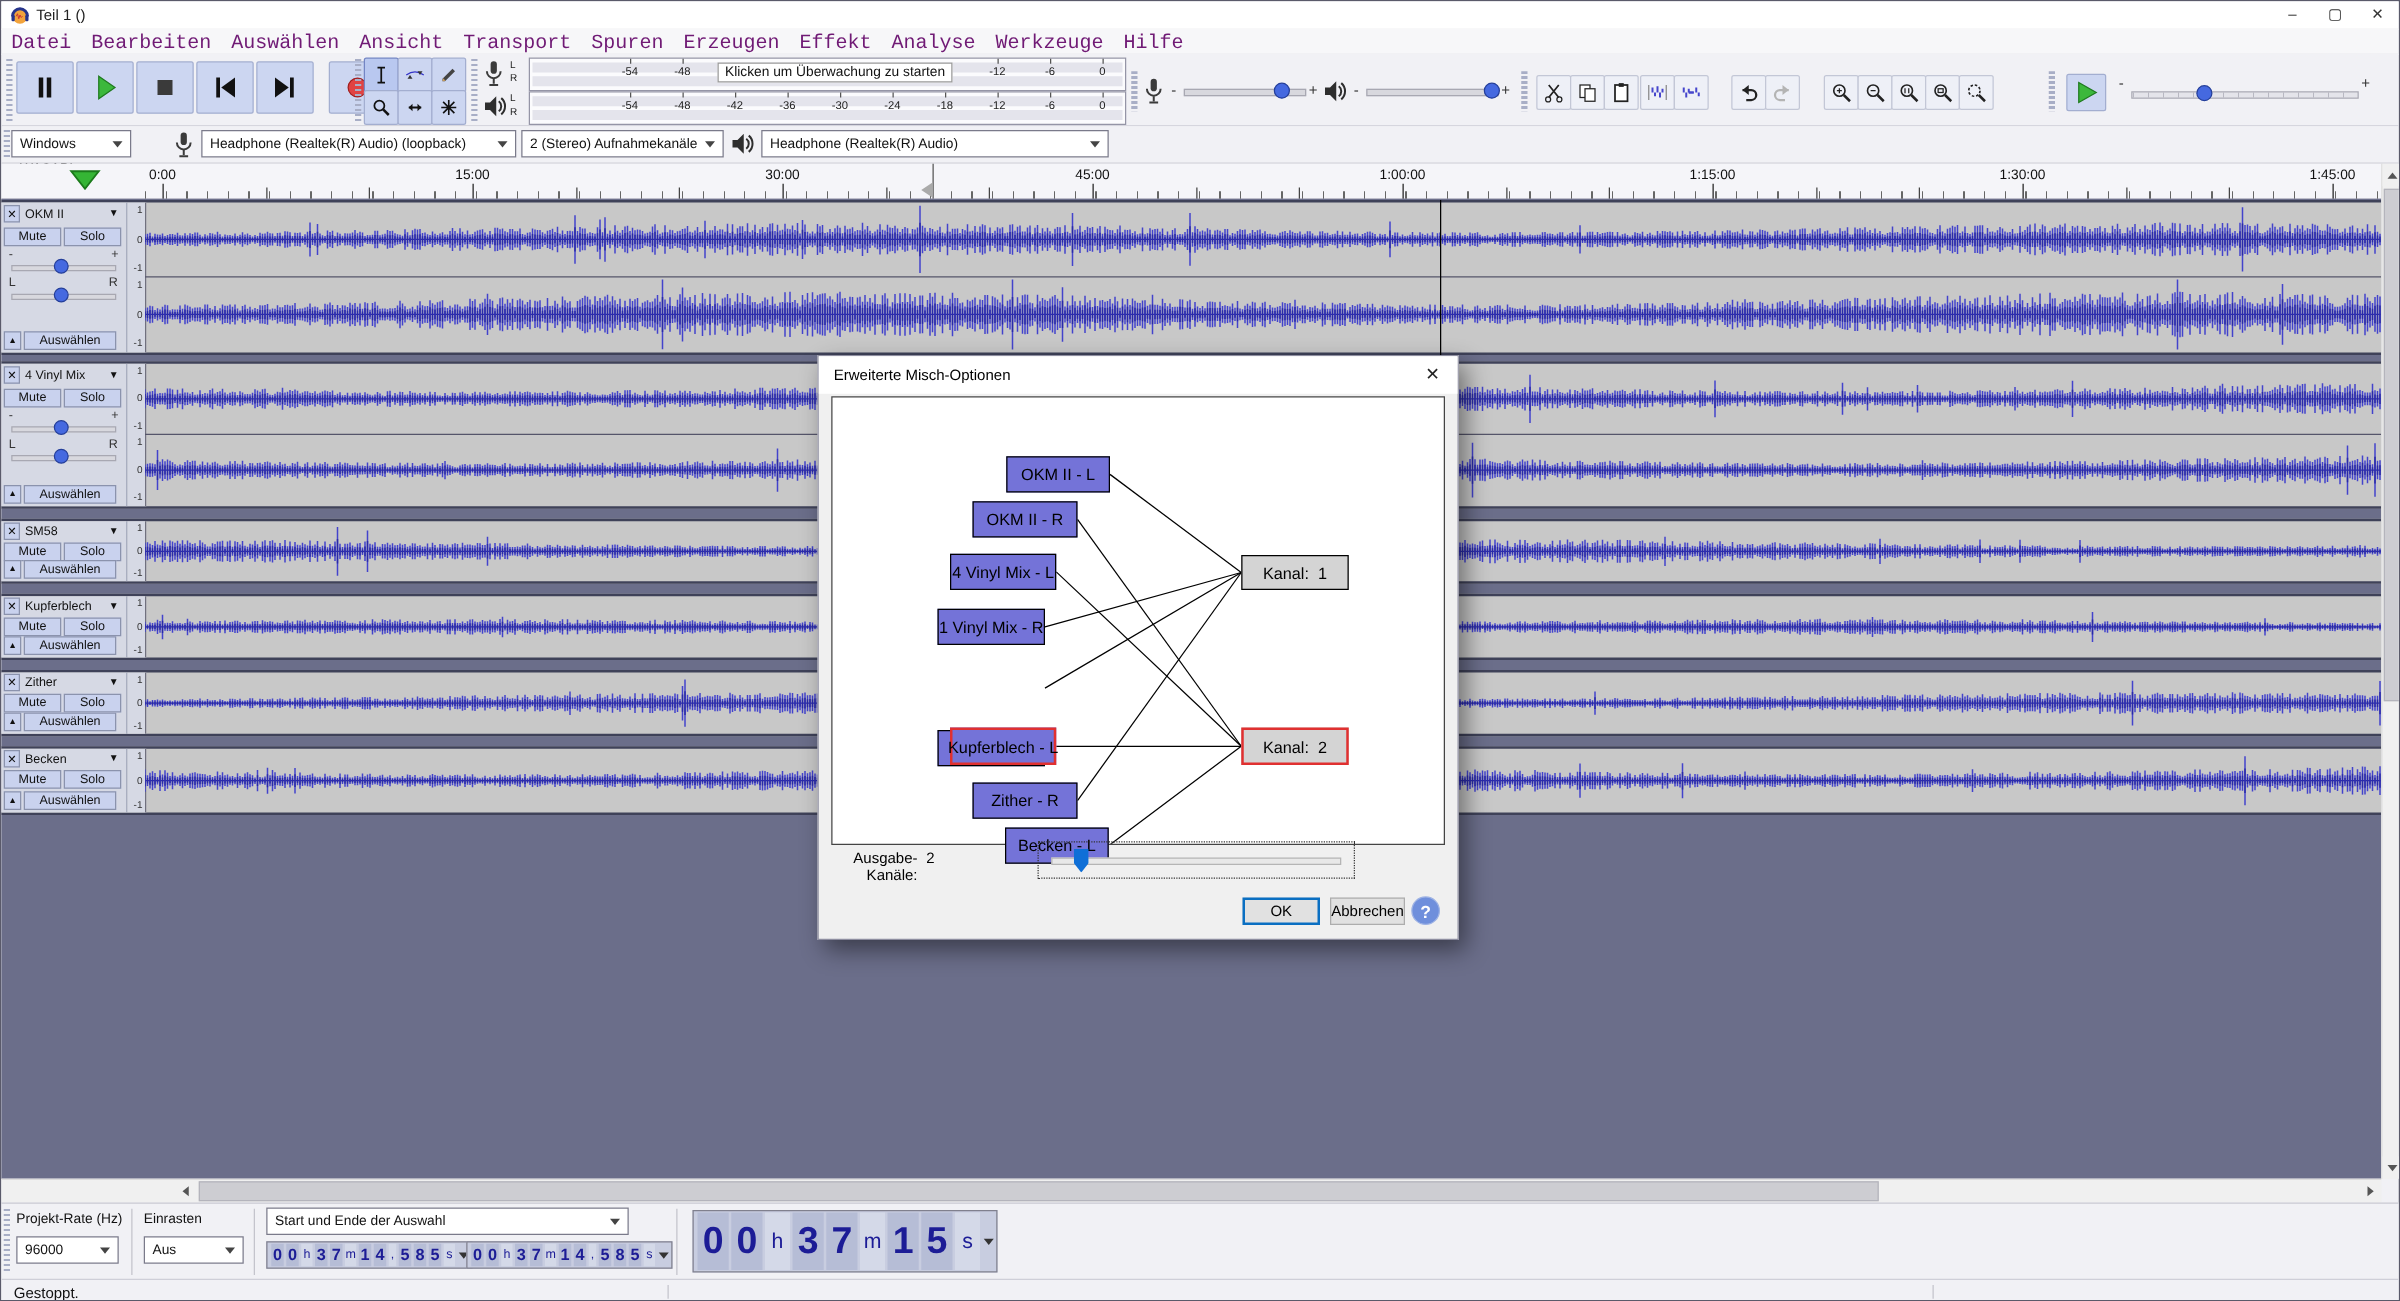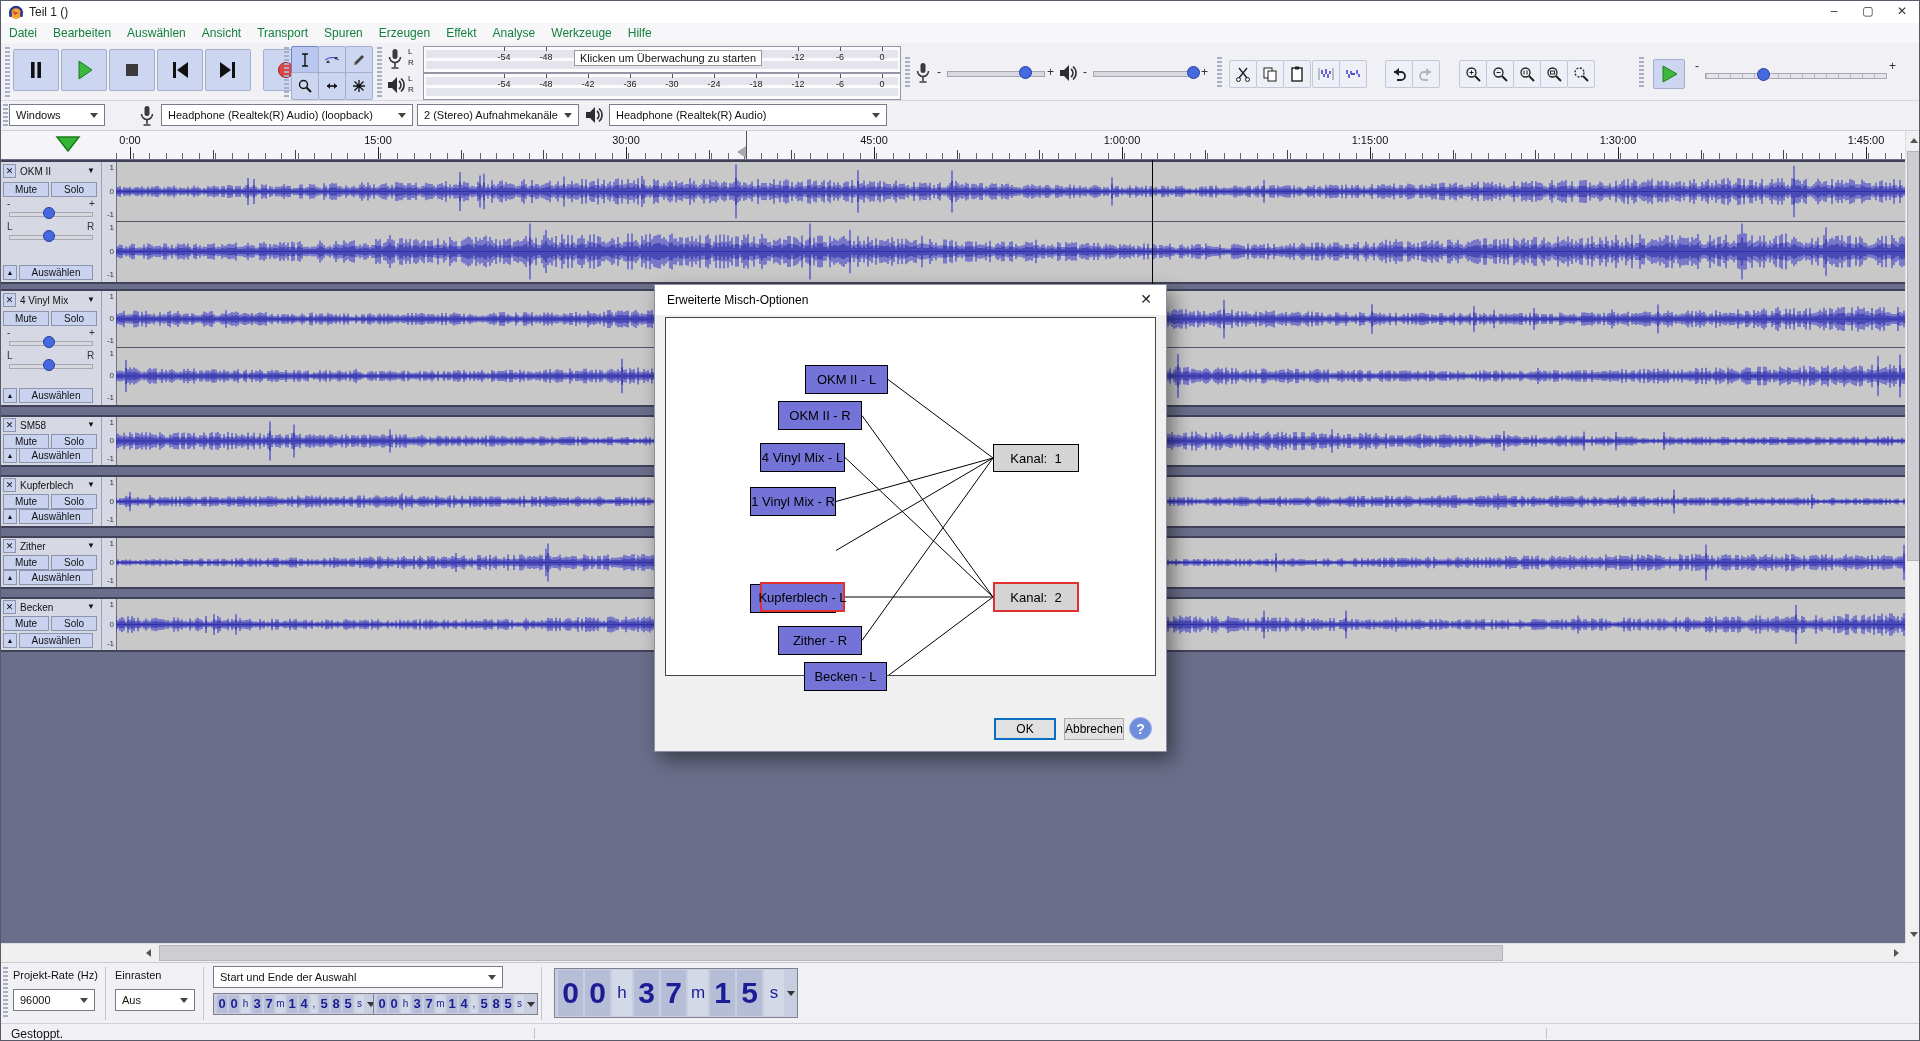--- a/index.html
+++ b/index.html
@@ -2,21 +2,21 @@
 <html><head>
 <meta charset="utf-8">
 <style>
   html,body{margin:0;padding:0;background:#444;}
   #app{position:relative;width:1920px;height:1041px;background:#f1f1f5;font-family:"Liberation Sans",sans-serif;overflow:hidden;border:1px solid #5a5a6a;box-sizing:border-box;}
   
   #titlebar{position:absolute;left:0;top:0;width:100%;height:22px;background:#ffffff;border-bottom:1px solid #e3e3e3;}
   #titlebar .title{position:absolute;left:28px;top:4px;font-size:12px;color:#222;}
   .winbtn{position:absolute;top:0;width:34px;height:22px;text-align:center;line-height:20px;font-size:12px;color:#333;}
   #menubar{position:absolute;left:0;top:22px;width:100%;height:20px;background:#f7f7f9;border-bottom:1px solid #e0e0e4;}
-  .menu-item{display:inline-block;padding:2px 8px;font-size:12px;color:#15803d;}
+  .menu-item{display:inline-block;padding:2px 8px;font-size:16px;color:#701a75;font-family:Liberation Mono, monospace;}
   
   #toolzone{position:absolute;left:0;top:42px;width:100%;height:57px;background:#f1f1f5;border-bottom:1px solid #d6d6de;}
   .gripper{position:absolute;width:5px;background:repeating-linear-gradient(180deg,#a8aec6 0 2px,transparent 2px 4px);}
   .tb-btn{position:absolute;background:#ccd6f1;border:1px solid #a3aed0;border-radius:2px;display:flex;align-items:center;justify-content:center;}
   .tb-btn.sel-tool{background:#b9c8f0;border-color:#7385c4;}
   .meter-frame{position:absolute;background:#fbfbfd;border:1px solid #9595a6;}
   .meter-bar{position:absolute;left:2px;right:2px;height:8px;background:#e4e4ec;}
   .meter-num{position:absolute;top:5px;font-size:9px;color:#222;transform:translateX(-50%);}
   .meter-tick{position:absolute;top:0;width:1px;height:4px;background:#555;}
   .meter-msg{position:absolute;background:#fff;border:1px solid #999;font-size:11px;color:#111;padding:1px 5px;white-space:nowrap;}
@@ -711,17 +711,25 @@
         <div class="mixbox kanal selected" style="left: 327px; top: 264px; width: 86px; height: 30px;">Kanal:  2</div>
         <div class="mixbox" style="left: 139px; top: 47px; width: 83px; height: 29px;">OKM II - L</div>
         <div class="mixbox" style="left: 112px; top: 83px; width: 84px; height: 29px;">OKM II - R</div>
         <div class="mixbox" style="left: 94px; top: 125px; width: 85px; height: 29px;">4 Vinyl Mix - L</div>
         <div class="mixbox" style="left: 84px; top: 169px; width: 86px; height: 29px;">1 Vinyl Mix - R</div>
         <div class="mixbox" style="left: 84px; top: 218px; width: 86px; height: 29px; margin-top: 48px;">SM58 - R</div>
         <div class="mixbox selected" style="left: 94px; top: 264px; width: 85px; height: 30px;">Kupferblech - L</div>
         <div class="mixbox" style="left: 112px; top: 308px; width: 84px; height: 29px;">Zither - R</div>
         <div class="mixbox" style="left: 138px; top: 344px; width: 83px; height: 29px;">Becken - L</div>
       </div>
+    <div id="dlg-sliderrow">
+      <span id="dlg-outlabel">Ausgabe-Kanäle:</span>
+      <span id="dlg-outval">2</span>
+      <div id="dlg-sliderbox">
+        <div id="dlg-groove"></div>
+        <div id="dlg-thumb"></div>
+      </div>
+    </div>
     <div class="dlg-btn focus" style="left:339px;width:62px">OK</div>
     <div class="dlg-btn" style="left:409px;width:60px">Abbrechen</div>
     <div id="dlg-help">?</div>
   </div>
 </div>
 
 </body></html>

